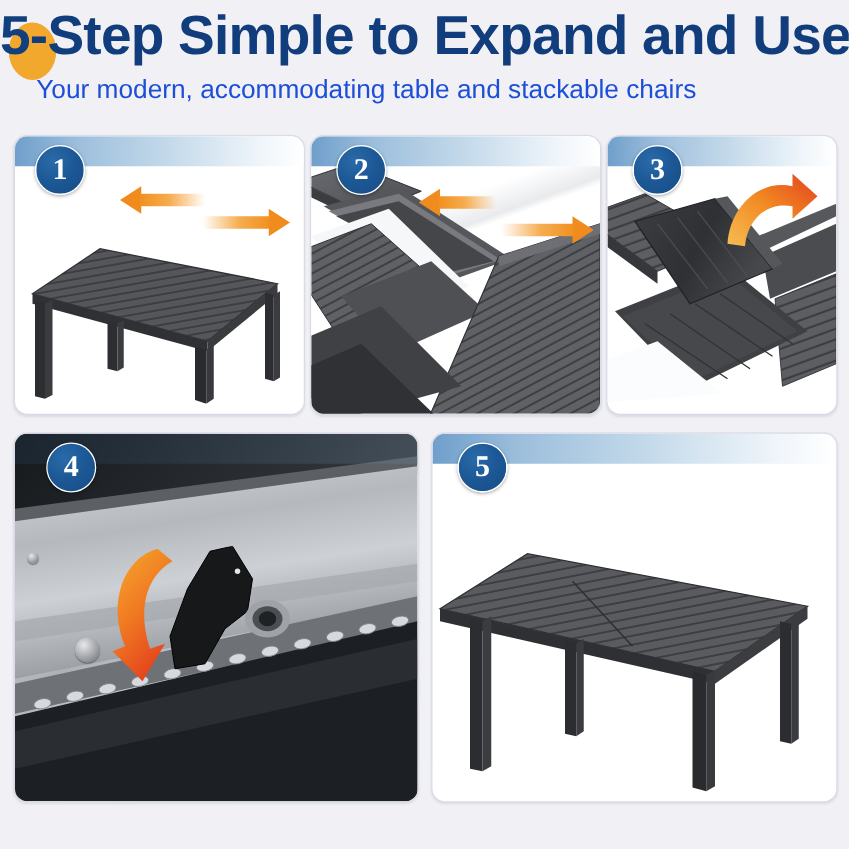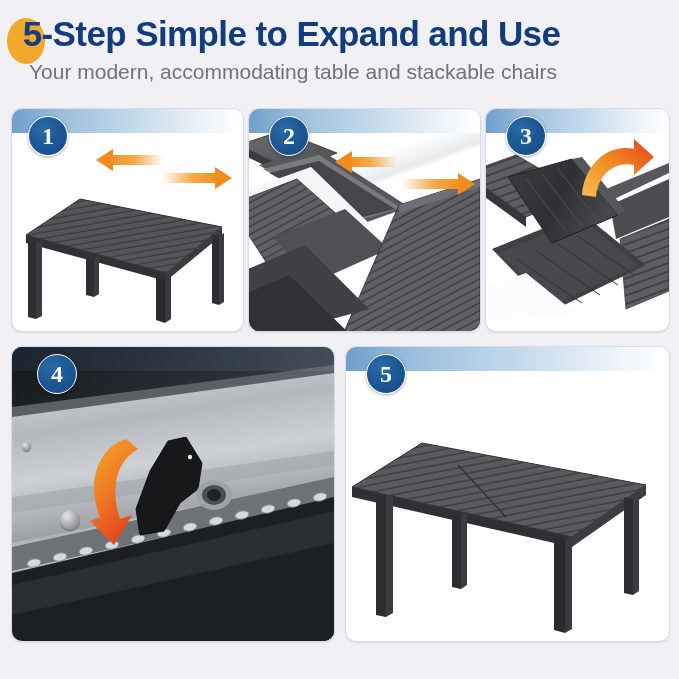--- a/index.html
+++ b/index.html
@@ -7,36 +7,36 @@
     width:679px;height:679px;overflow:hidden;
     background:#f0f0f5;
     font-family:"Liberation Sans", sans-serif;
     position:relative;
   }
   .page{position:relative;width:679px;height:679px;}
 
   
   .header{position:absolute;left:0;top:0;width:679px;height:95px;}
   .title{
-    position:absolute;left:0;top:14px;width:583px;
+    position:absolute;left:0;top:4px;width:583px;
     text-align:center;
-    font-size:35px;font-weight:bold;
+    font-size:44px;font-weight:bold;
     color:#123d7c;
     letter-spacing:-0.6px;
     white-space:nowrap;
     z-index:3;
   }
   .title .five{position:relative;z-index:3;color:#12407f;}
   .badge-ellipse{
     position:absolute;left:7px;top:18px;width:38px;height:46px;
     background:#f2a82c;border-radius:50%;z-index:1;
   }
   .subtitle{
     position:absolute;left:0;top:60px;width:586px;text-align:center;
-    font-size:21px;color:#737373;white-space:nowrap;
+    font-size:21px;color:#1d4ed8;white-space:nowrap;
   }
 
   
   .panel{
     position:absolute;
     background:#ffffff;
     border:1px solid #d9dce6;
     border-radius:11px;
     overflow:hidden;
     box-shadow:0 1px 2px rgba(40,50,80,.10);

